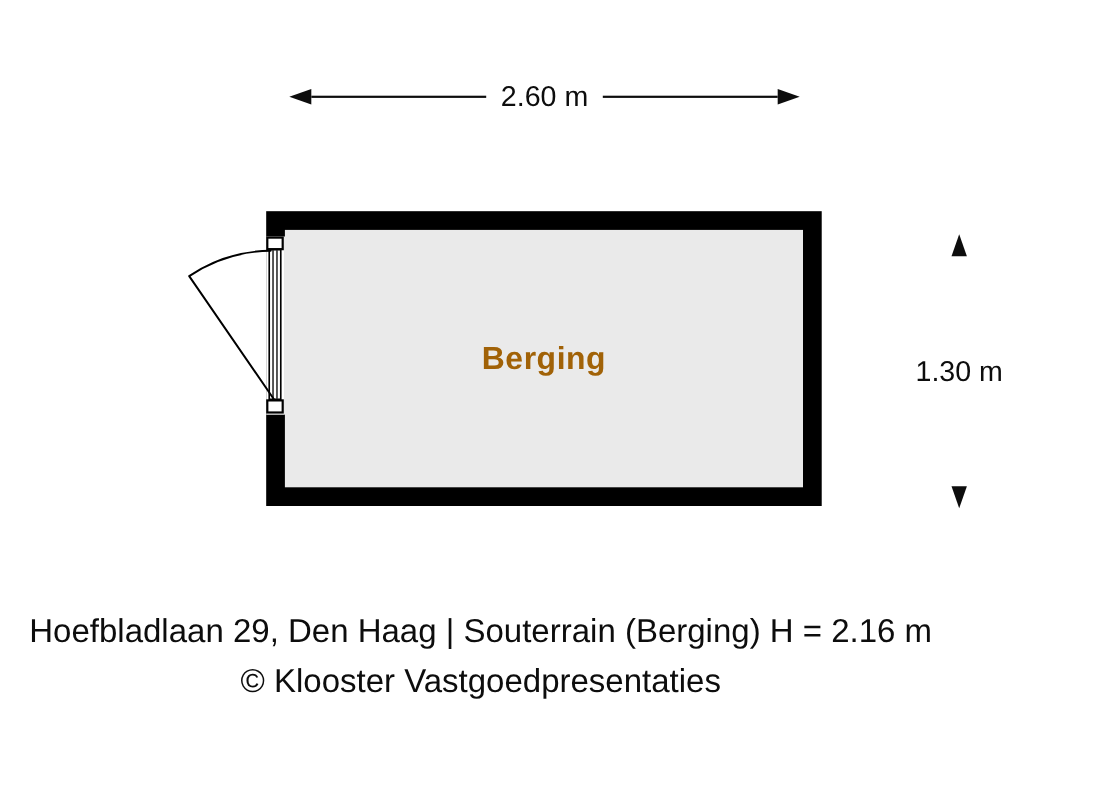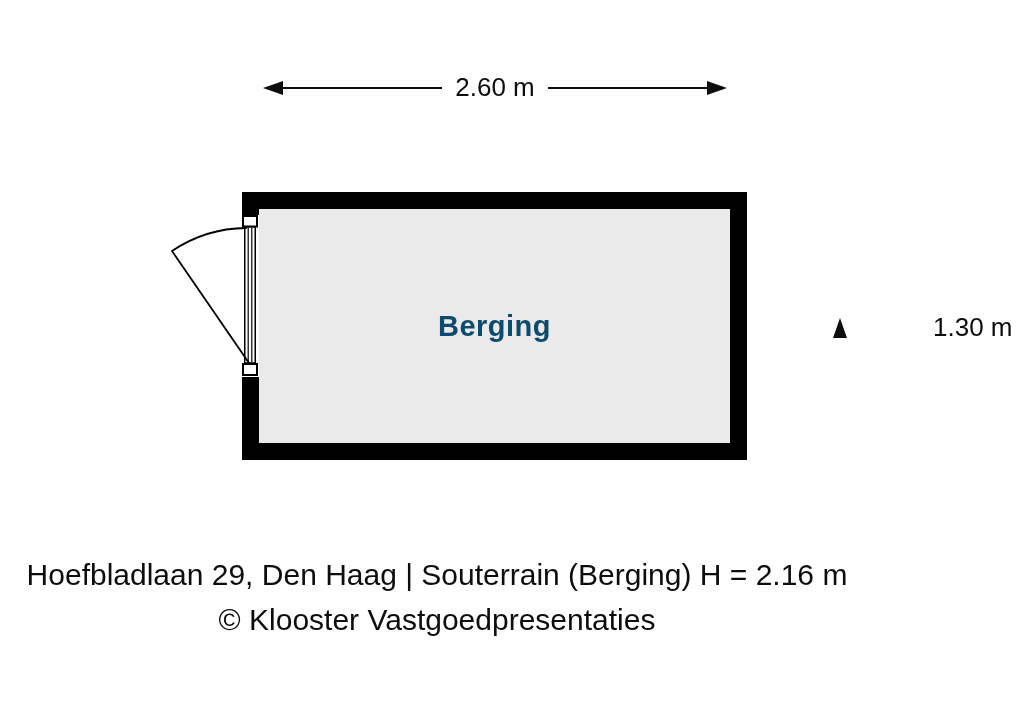--- a/index.html
+++ b/index.html
@@ -60,41 +60,41 @@
     background: #eaeaea;
     border: 17px solid #000000;
     display: flex;
     align-items: center;
     justify-content: center;
   }
   .room-label {
     font-size: 29px;
     font-weight: 600;
     letter-spacing: 0.5px;
-    color: #0c4a6e;
+    color: #a16207;
   }
 
   
   .door-svg {
     position: absolute;
     left: 158px;
     top: 210px;
     width: 105px;
     height: 172px;
   }
 
   
   .dim-v {
     position: absolute;
     left: 833px;
     top: 213px;
     width: 78px;
     height: 229px;
     display: flex;
-    flex-direction: row;
+    flex-direction: column;
     align-items: center;
     gap: 43px;
   }
   .dim-v .vline {
     flex: 1;
     width: 2px;
     background: #0d0d0d;
   }
   .dim-v .dim-label {
     padding: 5px 0;

